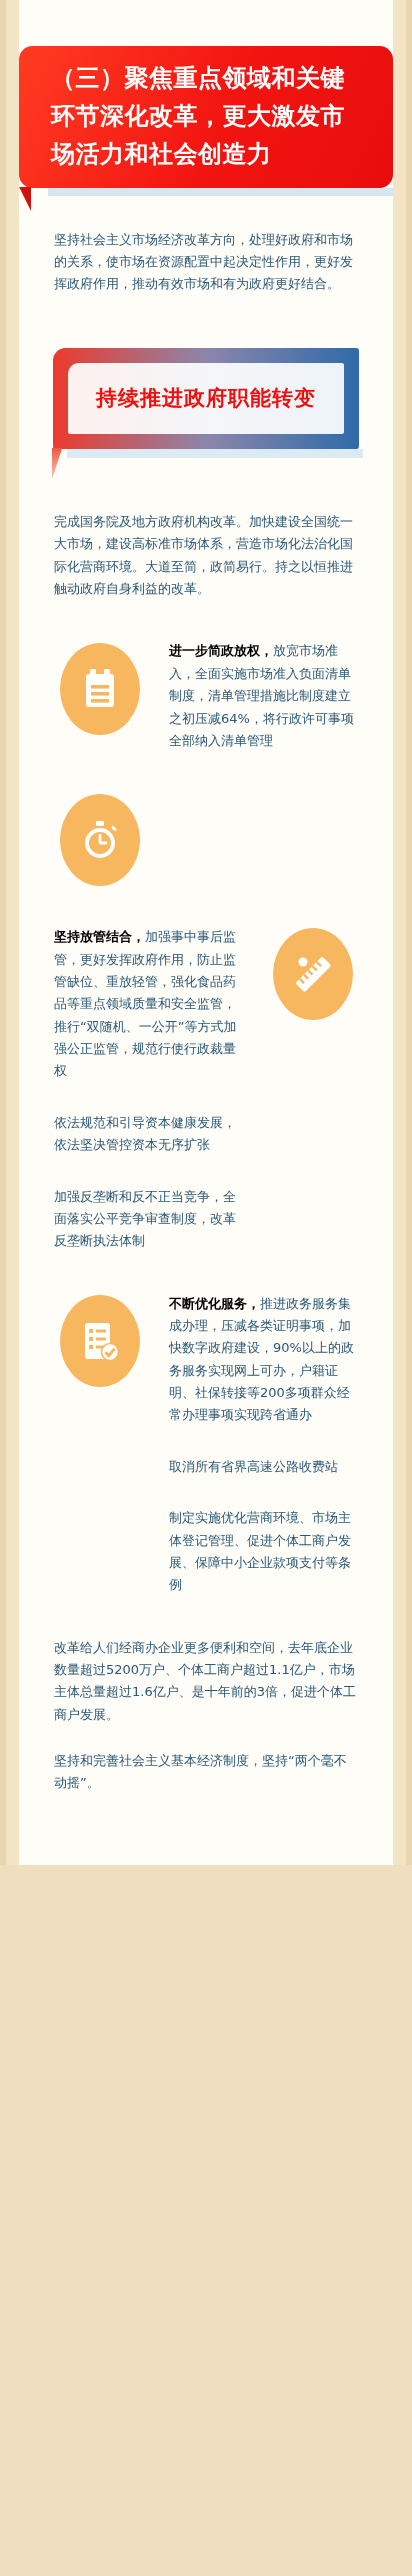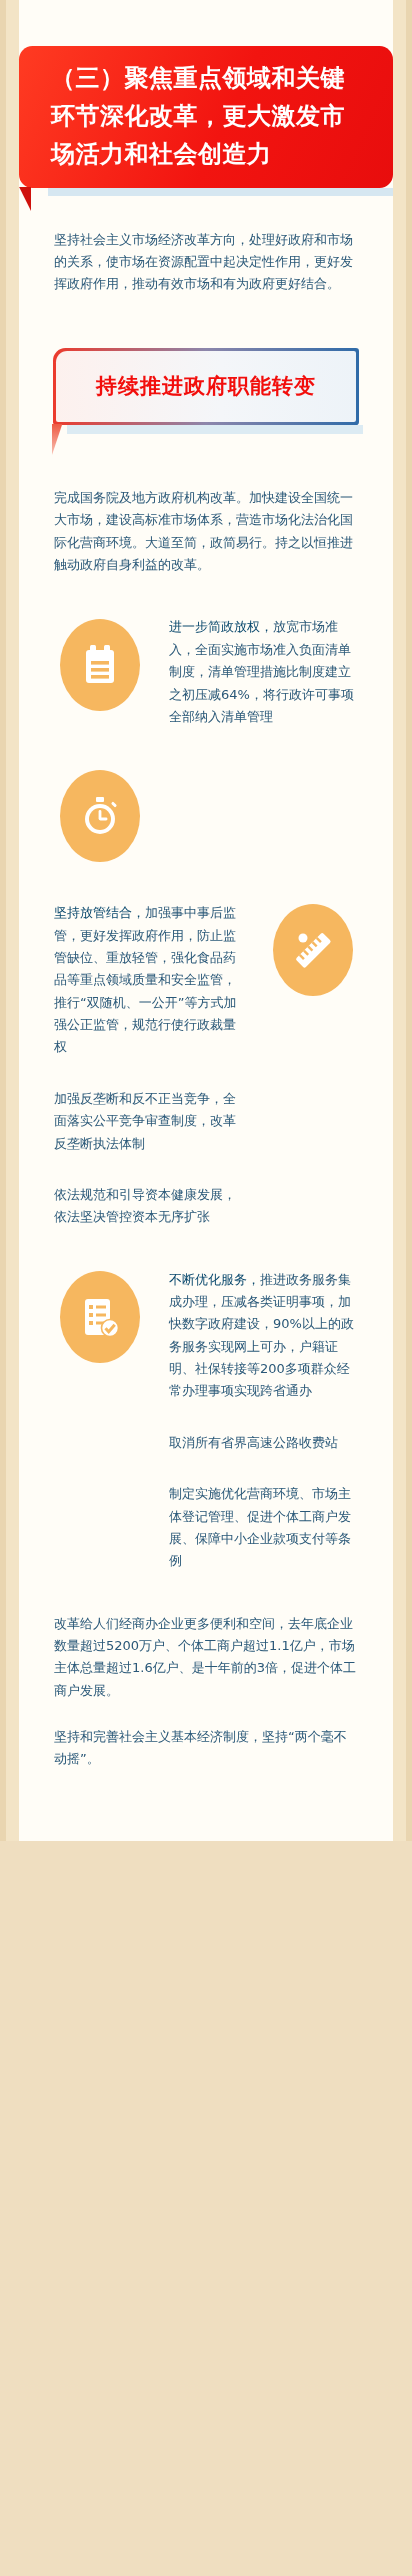--- a/index.html
+++ b/index.html
@@ -7,25 +7,25 @@
   .page{width:412px;margin:0 auto;position:relative;background:linear-gradient(90deg,#e9d5b0 0 6.2px,#f3e4c6 6.2px 19px,#fffdf7 19px 393px,#f3e4c6 393px 406px,#e9d5b0 406px 412px);}
   .content{margin:0 19px;background:#fffdf7;padding-top:46px;padding-bottom:46px;}
 
   
   .banner-wrap{position:relative;margin:0 0 41px;}
   .banner{background:linear-gradient(115deg,#ff3b22 0%,#f21410 55%,#e80d0d 100%);border-radius:13.4px;padding:14px 32px;color:#fff;font-size:24px;font-weight:bold;line-height:1.58;letter-spacing:0.5px;}
   .banner-wrap::after{content:"";position:absolute;left:29px;right:0;bottom:-8.2px;height:8.2px;background:#d6e7f1;}
   .banner-wrap::before{content:"";position:absolute;left:0;bottom:-24px;width:12.4px;height:25px;background:#cf120c;clip-path:polygon(0 0,100% 0,100% 100%);}
 
   .para{color:#2a5878;font-size:13px;line-height:1.72;margin:24px 35px;}
-  .lead{font-weight:normal;color:#0c4a6e;}
+  .lead{font-weight:bold;color:#000000;}
 
   
   .ribbon{position:relative;margin:52px 34px 62px;}
-  .ribbon-box{background:linear-gradient(90deg,#ec3a2c,#8c86ab,#2f6ba8);padding:3px;border-radius:12.4px 3.1px 3.1px 3.1px;}
+  .ribbon-box{background:linear-gradient(90deg,#ec3a2c,#8c86ab,#2f6ba8);padding:15px;border-radius:12.4px 3.1px 3.1px 3.1px;}
   .ribbon-in{background:linear-gradient(90deg,#fdf1ee 0%,#f4f6f9 55%,#edf3f8 100%);border-radius:11.3px 2.1px 2.1px 2.1px;padding:21.6px 6.2px;text-align:center;font-size:21px;font-weight:bold;color:#f20e0c;letter-spacing:1px;}
   .ribbon::after{content:"";position:absolute;left:14.4px;right:-4.1px;bottom:-9.3px;height:9.3px;background:#dcebf3;}
   .ribbon::before{content:"";position:absolute;left:-1px;bottom:-30px;width:10.3px;height:31px;background:linear-gradient(180deg,#ee5a43,#f8c3b5);clip-path:polygon(0 0,100% 0,0 100%);}
 
   
   .row{display:flex;align-items:flex-start;gap:24px;margin:40px 35px;}
   .row.rev{flex-direction:row-reverse;}
   .icol{flex:0 0 91px;display:flex;justify-content:center;padding-top:2.1px;}
   .circle{width:80px;height:92px;border-radius:50%;background:var(--c);display:flex;align-items:center;justify-content:center;flex:none;}
   .circle svg{width:48px;height:48px;display:block;}
@@ -97,22 +97,22 @@
                 <rect x="22" y="18" width="2.4" height="6" fill="#f6b75f"></rect>
                 <rect x="28" y="18" width="2.4" height="6" fill="#f6b75f"></rect>
                 <rect x="34" y="18" width="2.4" height="6" fill="#f6b75f"></rect>
               </g>
               <circle cx="14" cy="12" r="4.5" fill="#fff"></circle>
             </svg>
       </div>
     </div>
     <div class="tcol">
       <p class="para"><span class="lead">坚持放管结合，</span><span>加强事中事后监管，更好发挥政府作用，防止监管缺位、重放轻管，强化食品药品等重点领域质量和安全监管，推行“双随机、一公开”等方式加强公正监管，规范行使行政裁量权</span></p>
+      <p class="para">依法规范和引导资本健康发展，依法坚决管控资本无序扩张</p>
       <p class="para">加强反垄断和反不正当竞争，全面落实公平竞争审查制度，改革反垄断执法体制</p>
-      <p class="para">依法规范和引导资本健康发展，依法坚决管控资本无序扩张</p>
     </div>
   </div>
 
   <div class="row">
     <div class="icol">
       <div class="circle" style="--c:#f6b75f">
         <svg viewBox="0 0 48 48">
               <rect x="9" y="6" width="25" height="36" rx="3" fill="#fff"></rect>
               <rect x="13" y="12" width="4" height="4" fill="#f6b75f"></rect>
               <rect x="20" y="12.5" width="10" height="3" fill="#f6b75f"></rect>

